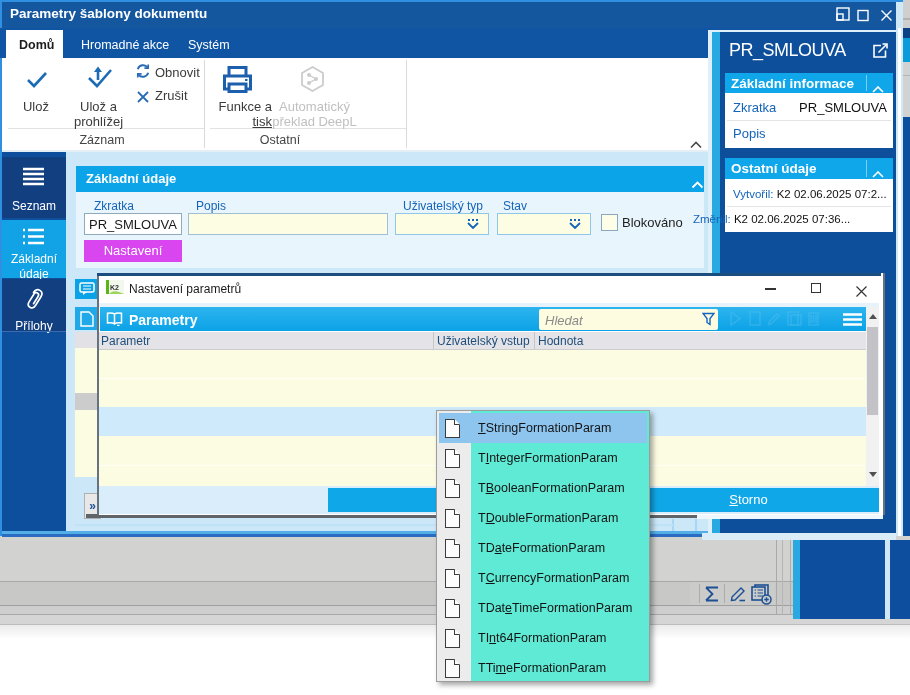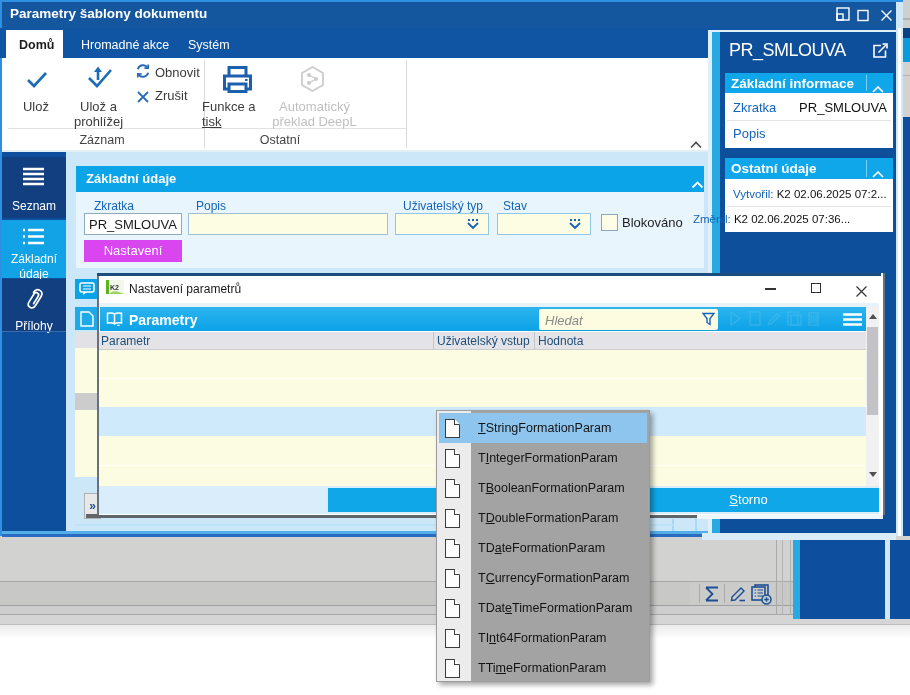--- a/index.html
+++ b/index.html
@@ -110,21 +110,21 @@
   <div class="st" id="icon-x" style="left:137px;top:89px;width:12px;height:12px;"><svg width="12" height="12" viewBox="0 0 12 12">
         <path d="M1 1 L11 11 M11 1 L1 11" stroke="#2a6bb5" stroke-width="1.8"></path>
       </svg></div>
   <div class="st" style="left:155px;top:88px;font-size:13px;color:#3b3b3b;">Zrušit</div>
   <div class="st" id="icon-printer" style="left:223px;top:66px;width:29px;height:27px;"><svg width="29" height="27" viewBox="0 0 29 27">
         <rect x="6" y="1.5" width="17" height="11" fill="#fff" stroke="#1b5fad" stroke-width="3"></rect>
         <rect x="1.5" y="10" width="26" height="13" fill="#fff" stroke="#1b5fad" stroke-width="3"></rect>
         <rect x="6" y="18" width="17" height="7.5" fill="#fff" stroke="#1b5fad" stroke-width="3"></rect>
         <rect x="22" y="13" width="2.5" height="2" fill="#1b5fad"></rect>
       </svg></div>
-  <div class="st" style="left:202px;top:99px;width:70px;text-align:left;font-size:13px;color:#3b3b3b;">Funkce a<br><span style="text-decoration:underline;">tisk</span></div>
+  <div class="st" style="left:202px;top:99px;width:70px;text-align:right;font-size:13px;color:#3b3b3b;">Funkce a<br><span style="text-decoration:underline;">tisk</span></div>
   <div class="st" id="icon-deepl" style="left:299px;top:65px;width:27px;height:28px;"><svg width="27" height="28" viewBox="0 0 27 28">
         <path d="M13.5 2 L24 8 V20 L13.5 26 L3 20 V8 Z" fill="none" stroke="#cccccc" stroke-width="1.8"></path>
         <circle cx="10" cy="10" r="2" fill="#cccccc"></circle>
         <circle cx="17" cy="14" r="2" fill="#cccccc"></circle>
         <circle cx="10" cy="18" r="2" fill="#cccccc"></circle>
         <path d="M10 10 L17 14 L10 18" stroke="#cccccc" stroke-width="1.4" fill="none"></path>
       </svg></div>
   <div class="st" style="left:258px;top:99px;width:113px;text-align:center;font-size:13px;color:#c0c0c0;">Automatický<br>překlad DeepL</div>
   <div class="st" id="icon-ribchev" style="left:689px;top:136px;width:14px;height:10px;"><svg width="14" height="10" viewBox="0 0 14 10">
         <path d="M2 7.5 L7 2.5 L12 7.5" stroke="#4a4a4a" stroke-width="1.6" fill="none"></path>
@@ -294,21 +294,21 @@
   <div class="st" style="left:99px;top:350px;width:767px;height:136px;background:#fcfce3;"></div>
   <div class="st" style="left:99px;top:378px;width:767px;height:1px;background:rgba(255,255,255,0.8);"></div>
   <div class="st" style="left:99px;top:465px;width:767px;height:1px;background:rgba(255,255,255,0.8);"></div>
   <div class="st" style="left:99px;top:407px;width:767px;height:29px;background:#cfeafa;"></div>
 
   <div class="st" style="left:99px;top:486px;width:780px;height:28px;background:#d9edfb;"></div>
   <div class="st" style="left:328px;top:488px;width:302px;height:24px;background:#0fa7e8;"></div>
   <div class="st" style="left:634px;top:488px;width:245px;height:24px;background:#0fa7e8;"></div>
   <div class="st" style="left:634px;top:488px;width:229px;height:24px;color:#fff;font-size:13px;text-align:center;line-height:24px;"><span style="text-decoration:underline;">S</span>torno</div>
 
-  <div class="st" id="menu" style="left:436px;top:410px;width:212px;height:270px;background:#a3a3a3;border:1px solid #9c9c9c;box-shadow:3px 3px 5px rgba(0,0,0,0.35);">
+  <div class="st" id="menu" style="left:436px;top:410px;width:212px;height:270px;background:#5eead4;border:1px solid #9c9c9c;box-shadow:3px 3px 5px rgba(0,0,0,0.35);">
     <div style="position:absolute;left:0;top:0;width:34px;height:100%;background:#ececec;"></div>
     <div class="mi" style="top:2px;background:#8dc5ef;">
         <span class="mic"></span>
         <span class="mtx"><u>T</u>StringFormationParam</span>
       </div>
     <div class="mi" style="top:32px;">
         <span class="mic"></span>
         <span class="mtx">T<u>I</u>ntegerFormationParam</span>
       </div>
     <div class="mi" style="top:62px;">

